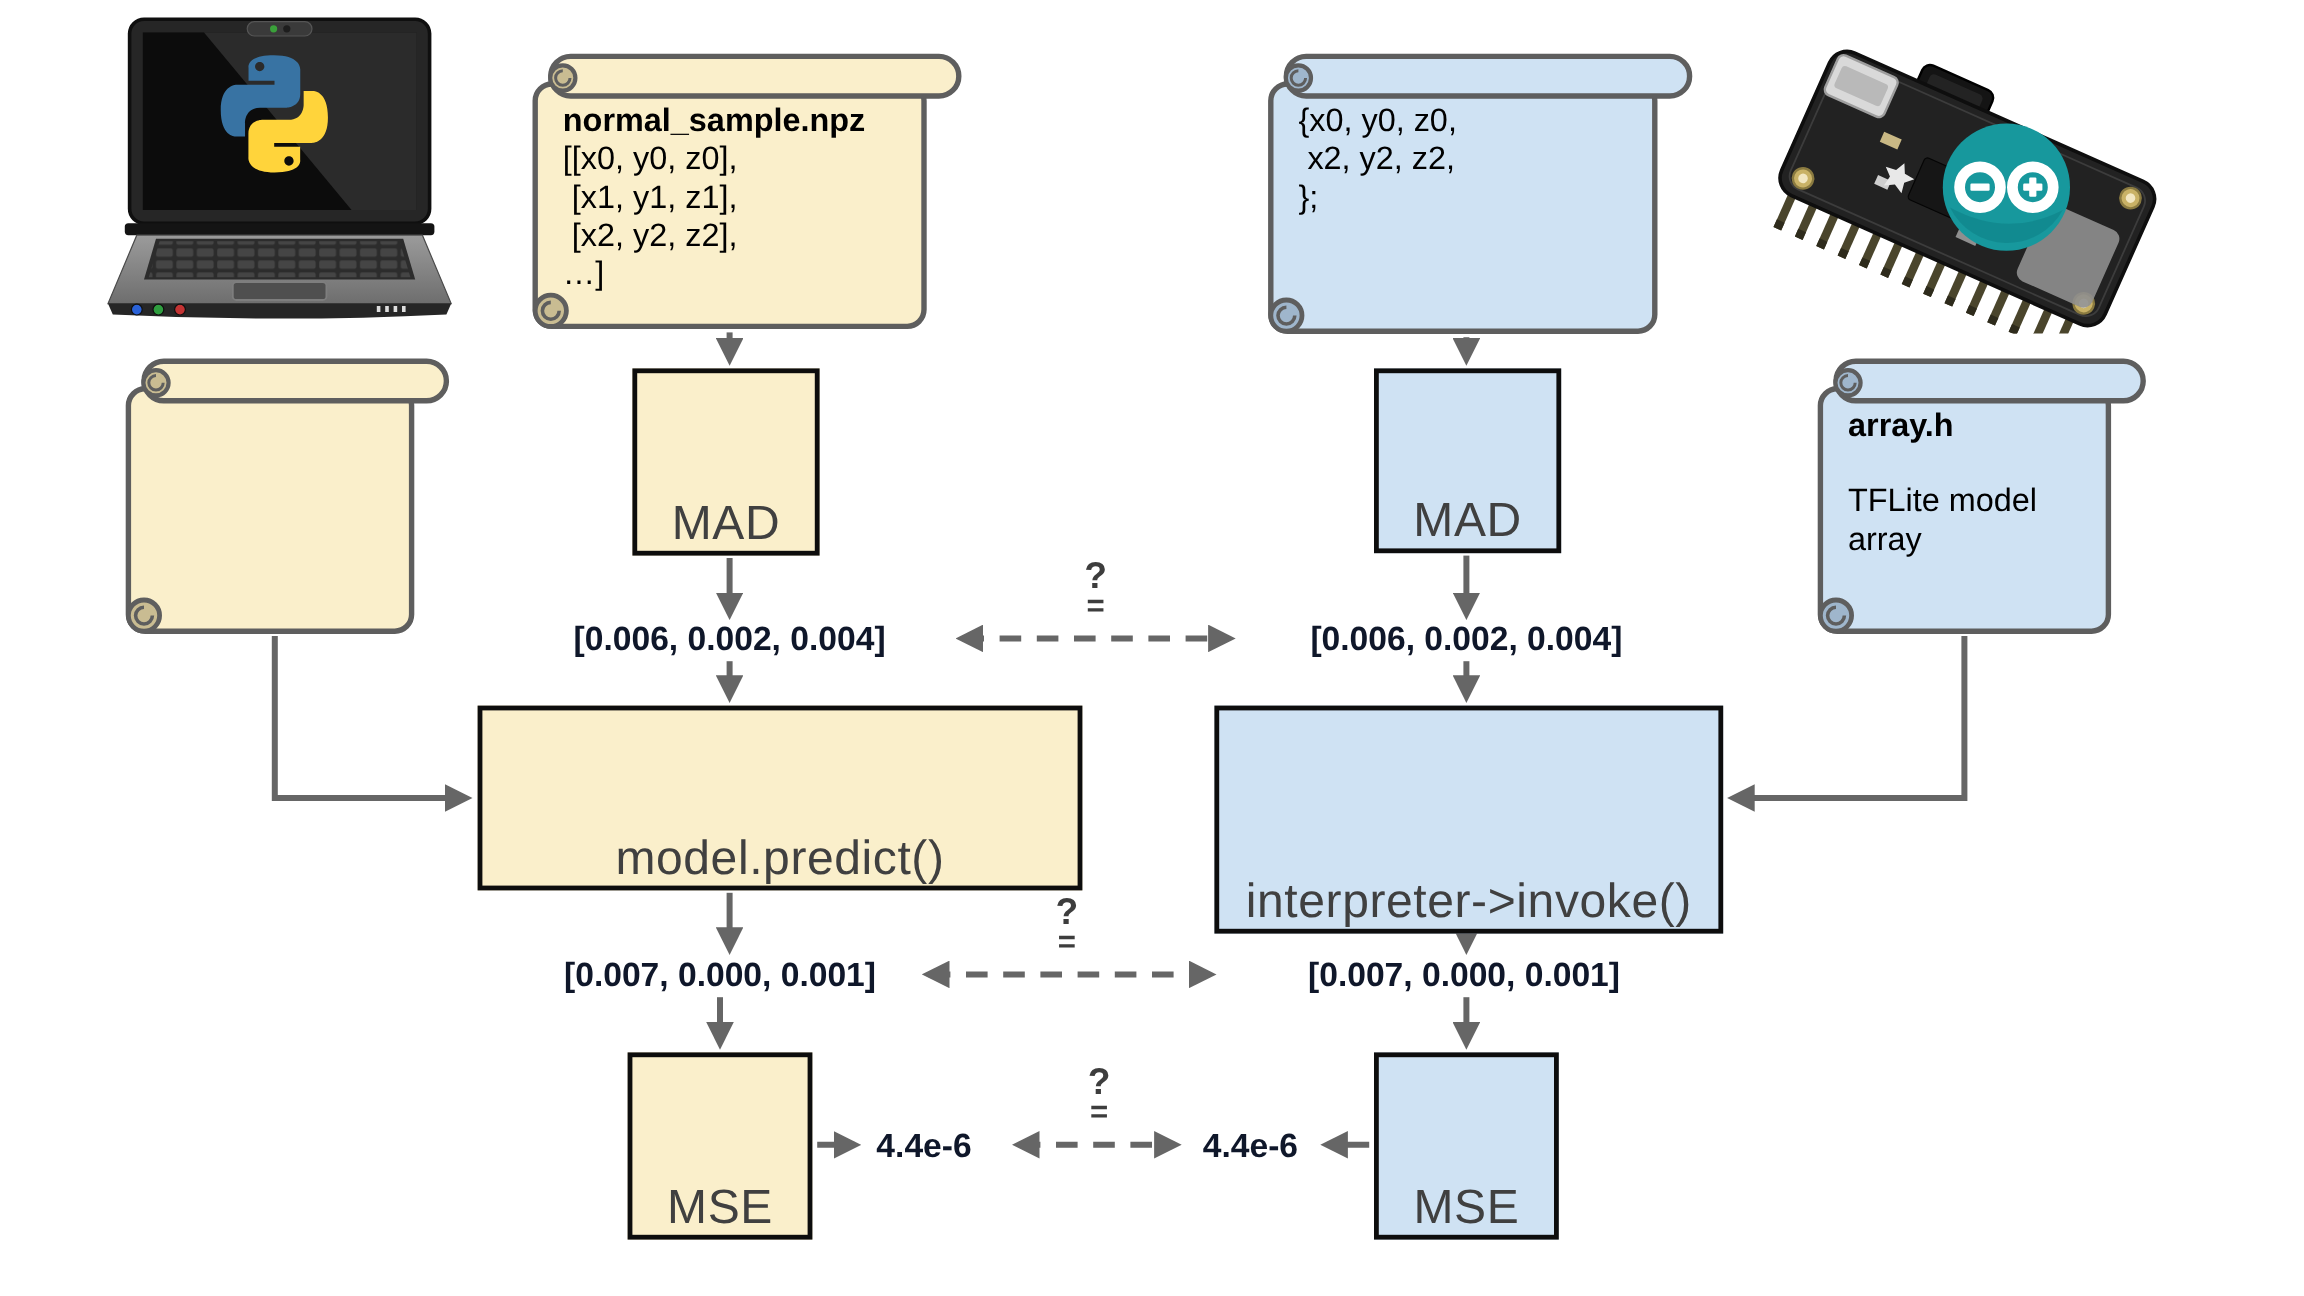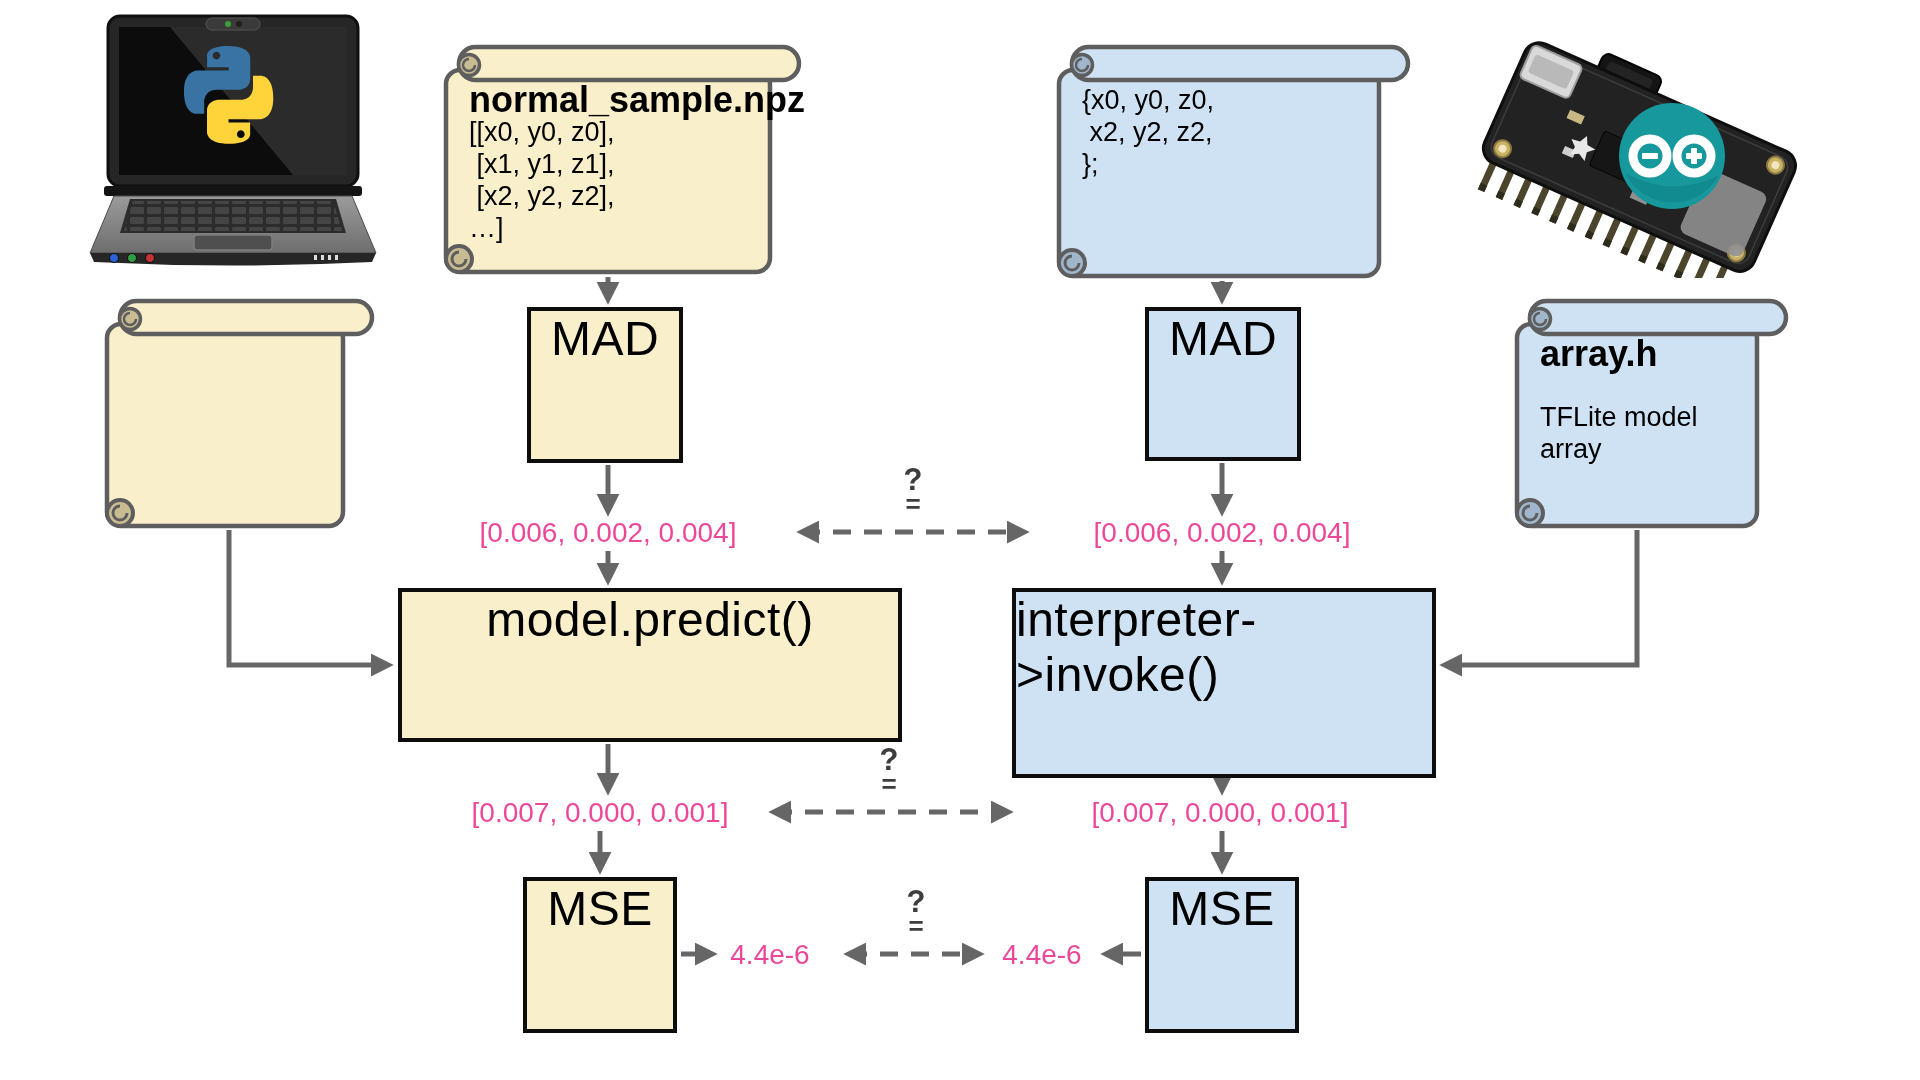--- a/index.html
+++ b/index.html
@@ -5,38 +5,38 @@
   html,body{margin:0;padding:0;background:#ffffff;}
   .canvas{
     position:relative;width:1920px;height:1080px;background:#ffffff;
     font-family:"Liberation Sans","DejaVu Sans",sans-serif;overflow:hidden;color:#000;
   }
   .layer{position:absolute;left:0;top:0;}
   .abs{position:absolute;}
   
   .node{
     position:absolute;box-sizing:border-box;border:4px solid #0d0d0d;
-    display:flex;align-items:flex-start;justify-content:center;
-    font-size:48px;color:#000000;letter-spacing:0.5px;
+    display:flex;align-items:flex-end;justify-content:center;
+    font-size:40px;color:#404040;letter-spacing:0.5px;
   }
   .node.yellow{background:#FAEFCB;}
   .node.blue{background:#CFE2F3;}
   
   .value{
-    position:absolute;font-size:28px;color:#ec4899;text-align:center;line-height:30px;white-space:nowrap;
+    position:absolute;font-size:28px;color:#0f172a;text-align:center;line-height:30px;white-space:nowrap;font-weight:bold;
   }
   
   .qeq{position:absolute;width:64px;text-align:center;color:#3d3d3d;}
   .qeq .q{font-size:31px;line-height:27px;font-weight:bold;}
   .qeq .e{font-size:26px;line-height:22px;font-weight:bold;}
   
   .scroll{position:absolute;}
   .scroll svg.scroll-shape{position:absolute;left:0;top:0;}
   .scroll-text{position:absolute;left:26px;top:40px;right:44px;}
-  .scroll-title{font-weight:bold;font-size:36px;line-height:32px;white-space:pre;}
+  .scroll-title{font-weight:bold;font-size:27px;line-height:32px;white-space:pre;}
   .scroll-line{font-size:27px;line-height:32px;white-space:pre;}
   .scroll-gap{height:31px;}
 </style>
 </head>
 <body>
 
 <div class="canvas">
 
   <svg class="layer" width="1920" height="1080" viewBox="0 0 1920 1080">
     <defs>

